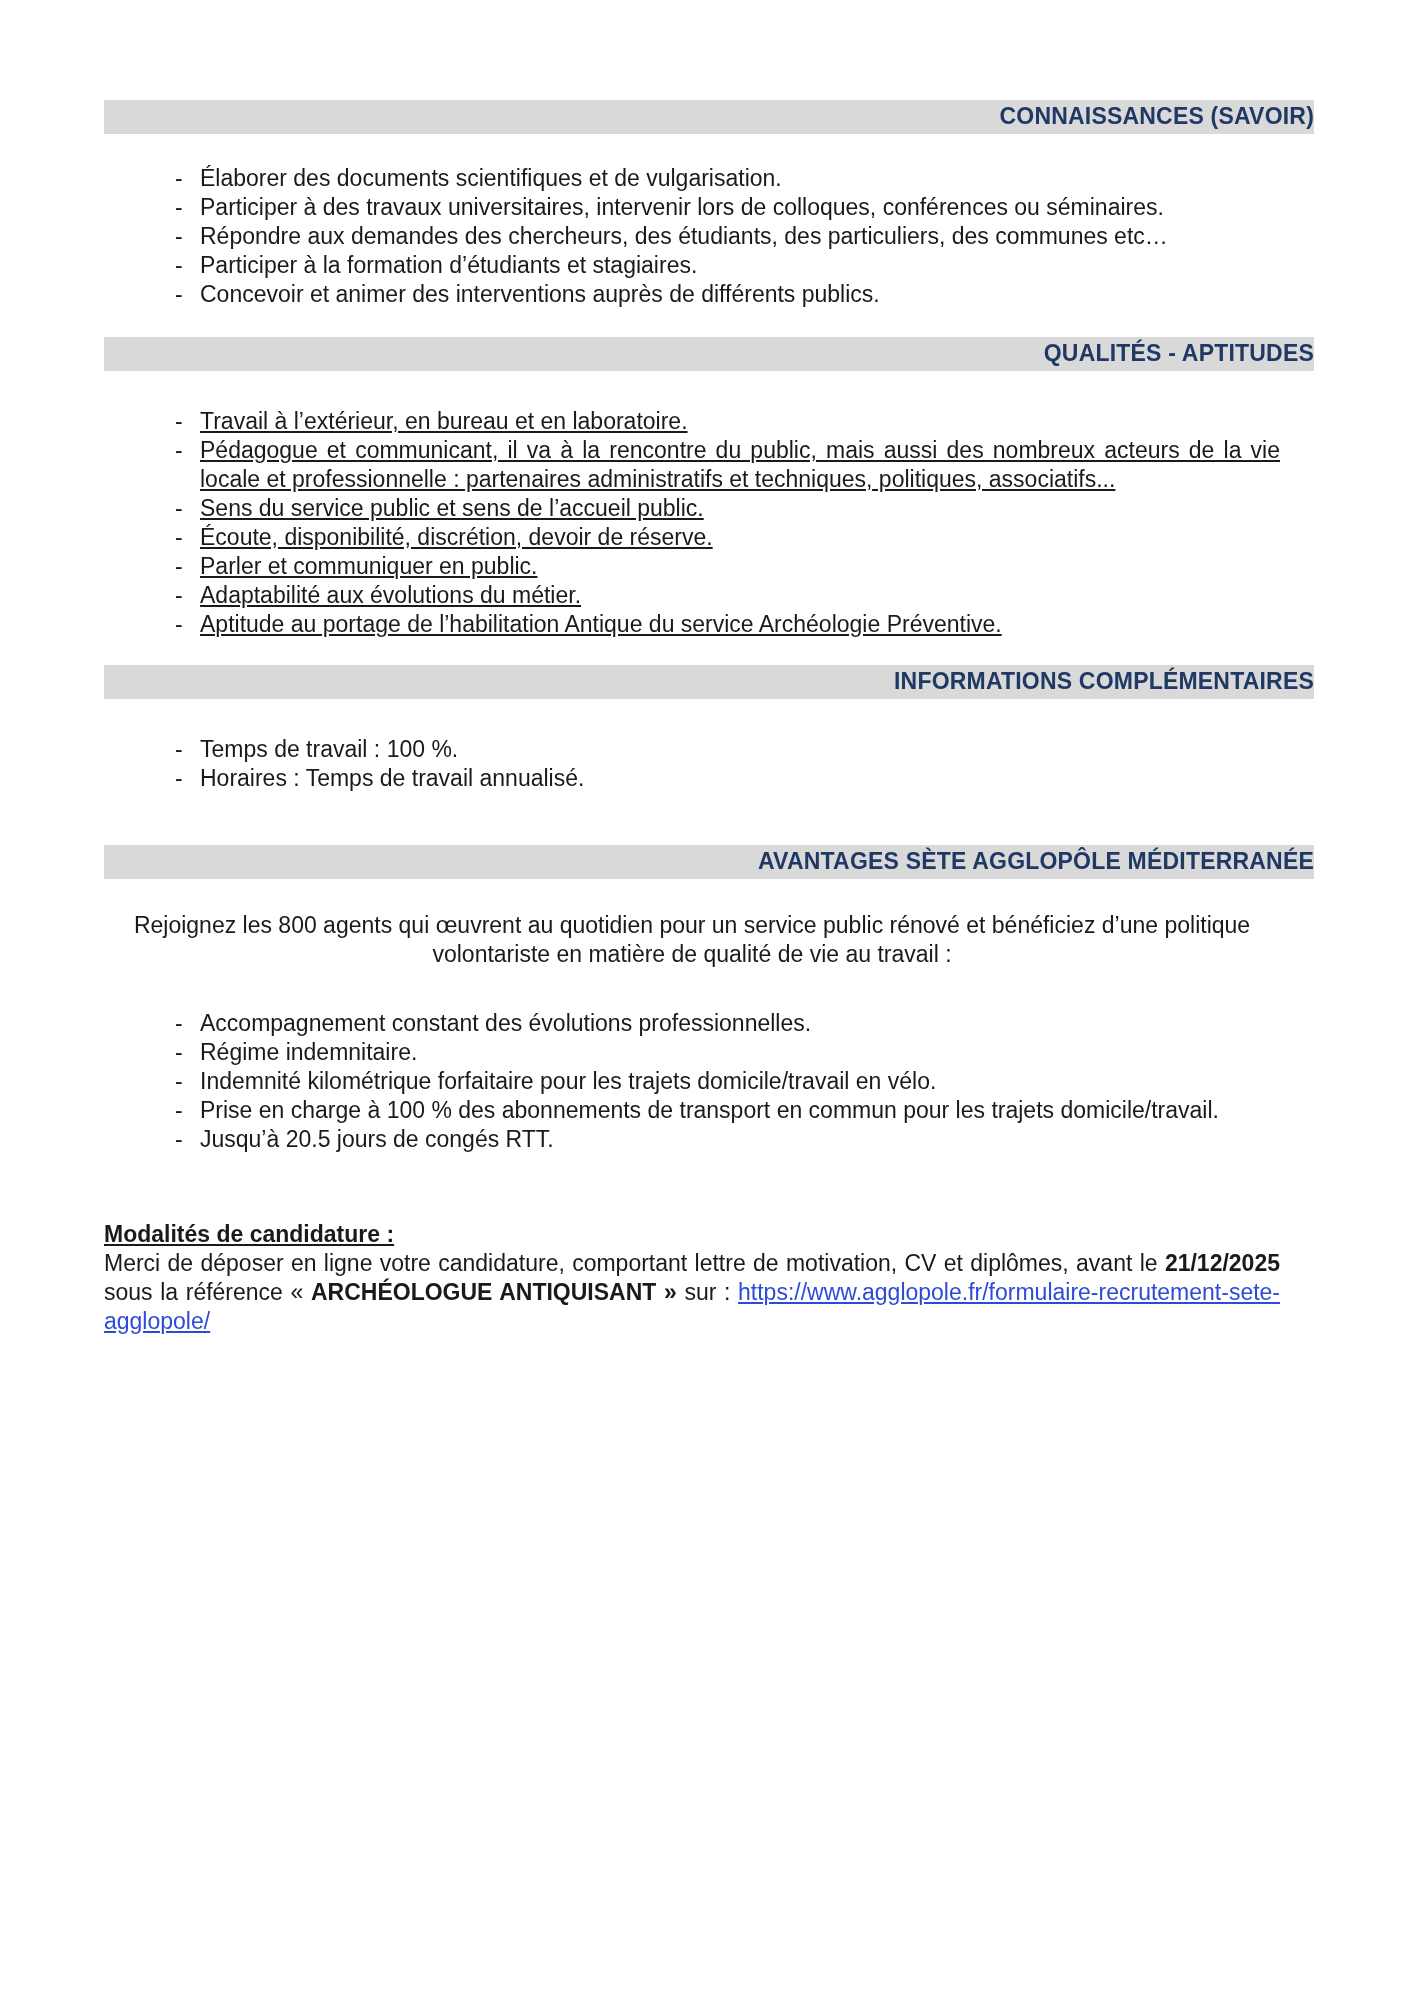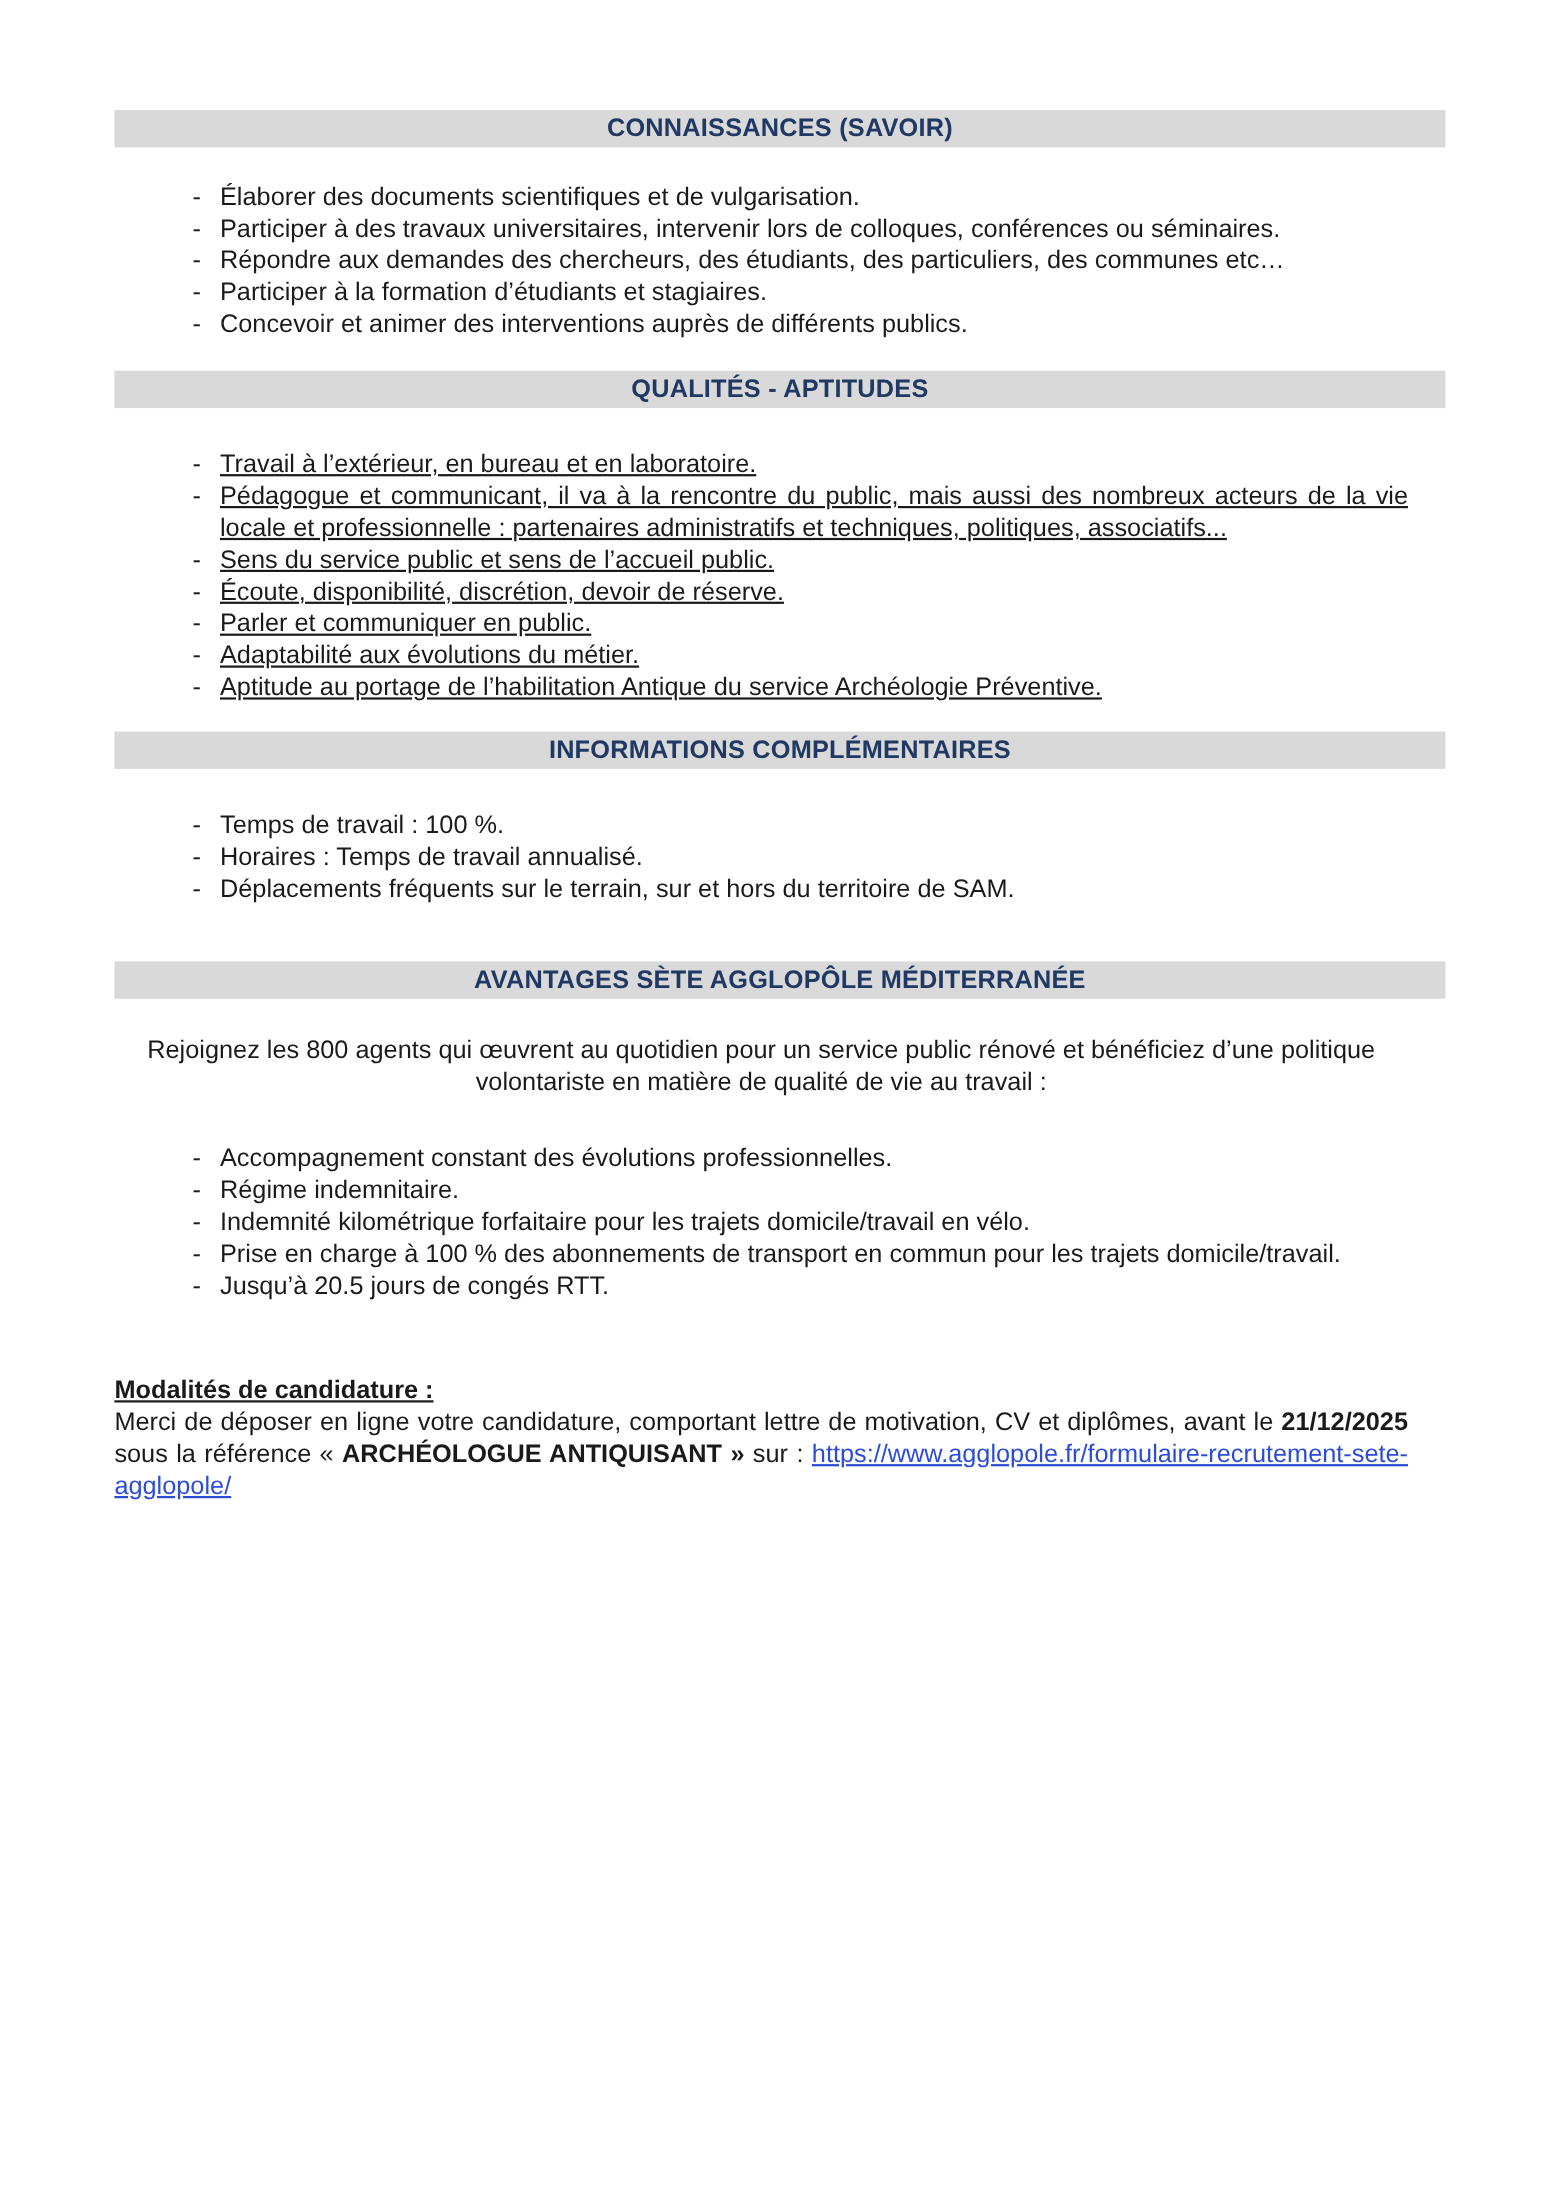--- a/index.html
+++ b/index.html
@@ -17,21 +17,21 @@
     padding: 100px 100px 60px 104px;
     font-family: "Liberation Sans", "DejaVu Sans", sans-serif;
     font-size: 23px;
     line-height: 29px;
     color: #1a1a1a;
   }
   .section-bar {
     background: #d9d9d9;
     color: #1f3864;
     font-weight: bold;
-    text-align: center;
+    text-align: right;
     padding: 2px 0 3px 0;
     letter-spacing: 0.2px;
   }
   .bar-connaissances { margin: 0; }
   .bar-qualites      { margin-top: 28px; }
   .bar-infos         { margin-top: 26px; }
   .bar-avantages     { margin-top: 52px; }
 
   ul.dash-list {
     list-style: none;
@@ -100,21 +100,20 @@
     <li>Parler et communiquer en public.</li>
     <li>Adaptabilité aux évolutions du métier.</li>
     <li>Aptitude au portage de l’habilitation Antique du service Archéologie Préventive.</li>
   </ul>
 
   <div class="section-bar bar-infos">INFORMATIONS COMPLÉMENTAIRES</div>
 
   <ul class="dash-list list-infos">
     <li>Temps de travail : 100 %.</li>
     <li>Horaires : Temps de travail annualisé.</li>
-    <li>Déplacements fréquents sur le terrain, sur et hors du territoire de SAM.</li>
   </ul>
 
   <div class="section-bar bar-avantages">AVANTAGES SÈTE AGGLOPÔLE MÉDITERRANÉE</div>
 
   <p class="intro">Rejoignez les 800 agents qui œuvrent au quotidien pour un service public rénové et bénéficiez d’une politique volontariste en matière de qualité de vie au travail :</p>
 
   <ul class="dash-list list-avantages">
     <li>Accompagnement constant des évolutions professionnelles.</li>
     <li>Régime indemnitaire.</li>
     <li>Indemnité kilométrique forfaitaire pour les trajets domicile/travail en vélo.</li>

